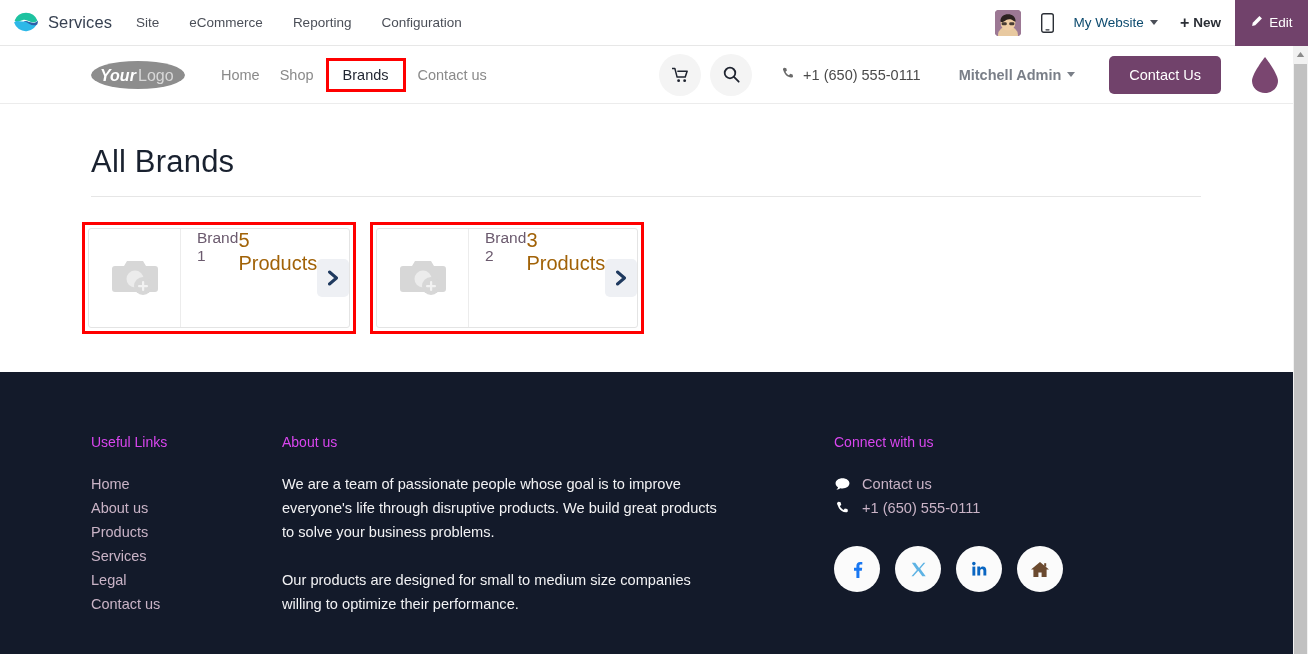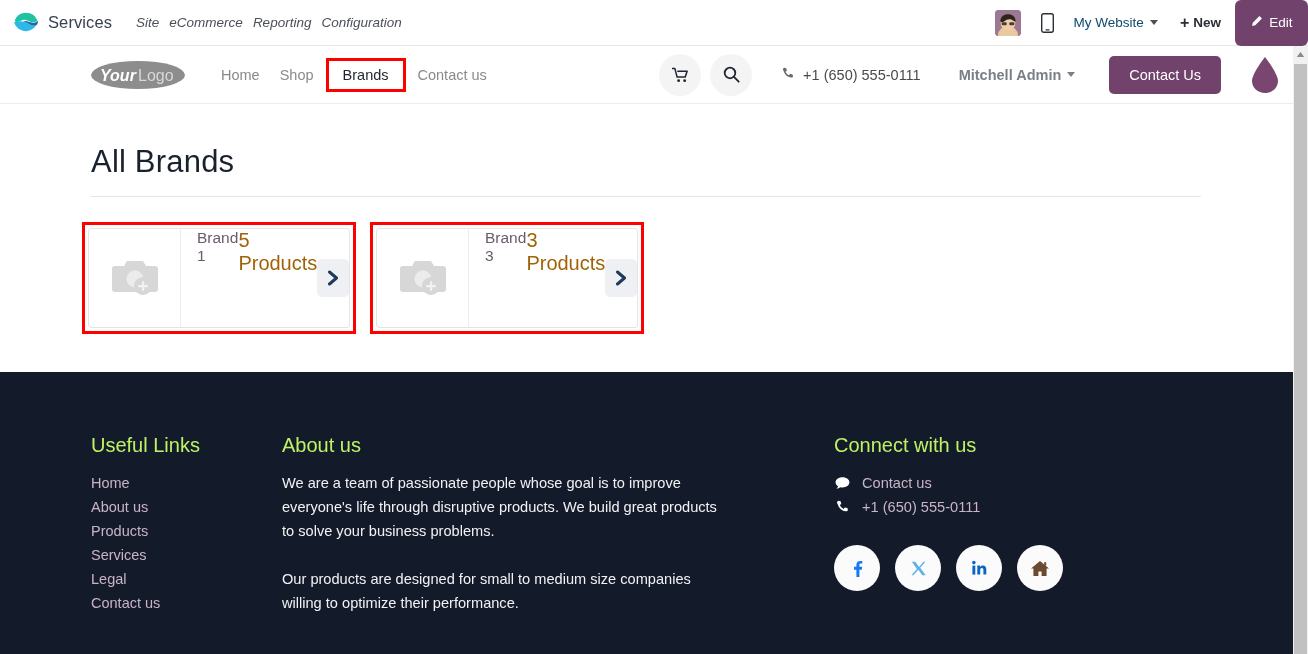--- a/index.html
+++ b/index.html
@@ -17,21 +17,21 @@
     width: 1308px; height: 46px;
     background: #ffffff;
     border-bottom: 1px solid #e7e7e7;
     display: flex; align-items: center;
     z-index: 30;
   }
   .odoo-logo { margin-left: 13px; width: 26px; height: 26px; flex: 0 0 auto; }
   .odoo-appname {
     font-size: 16.5px; color: #374151; margin-left: 9px; letter-spacing: .1px;
   }
-  .odoo-menus { display: flex; align-items: center; margin-left: 24px; gap: 10px; font-style: italic; }
+  .odoo-menus { display: flex; align-items: center; margin-left: 24px; gap: 30px; }
   .odoo-menu { font-size: 13.5px; color: #4b4f58; white-space: nowrap; cursor: pointer; }
   .odoo-right { margin-left: auto; display: flex; align-items: center; height: 46px; }
   .avatar {
     width: 26px; height: 26px; border-radius: 4px; overflow: hidden;
     background: #8e6a85; flex: 0 0 auto; margin-right: 20px;
   }
   .mobile-ico { margin-right: 20px; display: flex; align-items: center; }
   .mywebsite {
     font-size: 13.5px; color: #0c4a6e; display: flex; align-items: center; gap: 6px;
     margin-right: 22px; cursor: pointer; white-space: nowrap;
@@ -41,21 +41,21 @@
     border-right: 4px solid transparent; border-top: 5px solid #4b4f58;
   }
   .newbtn {
     font-size: 13.5px; color: #2b2f36; display: flex; align-items: center; gap: 4px;
     margin-right: 14px; cursor: pointer; font-weight: 700; white-space: nowrap;
   }
   .newbtn .plus { font-size: 16px; font-weight: 700; line-height: 1; }
   .editbtn {
     background: #71426b; color: #ffffff; height: 46px; width: 73px;
     display: flex; align-items: center; justify-content: center; gap: 6px;
-    font-size: 13.5px; cursor: pointer; border-radius: 6px;
+    font-size: 13.5px; cursor: pointer;
   }
 
   
   .site-header {
     position: absolute; top: 46px; left: 0;
     width: 1293px; height: 58px;
     background: #ffffff; border-bottom: 1px solid #ececec;
     display: flex; align-items: center; z-index: 20;
   }
   .logo-wrap { margin-left: 90px; width: 97px; height: 30px; flex: 0 0 auto; }
@@ -124,21 +124,21 @@
     flex: 0 0 auto;
   }
 
   
   .footer {
     position: absolute; top: 372px; left: 0; width: 1293px; height: 282px;
     background: #131a2a; color: #ffffff;
   }
   .f-col { position: absolute; }
   .f-h {
-    font-size: 20px; font-weight: 400; color: #bef264; margin-bottom: 14px; white-space: nowrap;
+    font-size: 14px; font-weight: 400; color: #d946ef; margin-bottom: 22px; white-space: nowrap;
   }
   .f-link {
     display: block; font-size: 14.5px; color: #c9b3c6; line-height: 24px;
     text-decoration: none; cursor: pointer; white-space: nowrap;
   }
   .f-p { font-size: 14.6px; color: #f2f2f4; line-height: 24px; max-width: 440px; }
   .f-p + .f-p { margin-top: 24px; }
   .f-contact-row {
     display: flex; align-items: center; gap: 11px; line-height: 24px; margin-bottom: 0px;
   }
@@ -307,21 +307,21 @@
           <div class="brand-thumb">
             <svg width="50" height="42" viewBox="0 0 50 42">
               <path d="M17 4h16l3 5h9a3 3 0 0 1 3 3v20a3 3 0 0 1-3 3H5a3 3 0 0 1-3-3V12a3 3 0 0 1 3-3h9z" fill="#d7d7d7"></path>
               <circle cx="25" cy="22" r="8.5" fill="#ececec"></circle>
               <circle cx="33" cy="29" r="9" fill="#d7d7d7"></circle>
               <rect x="32" y="24" width="2.2" height="10" rx="1" fill="#f2f2f2"></rect>
               <rect x="28" y="28" width="10" height="2.2" rx="1" fill="#f2f2f2"></rect>
             </svg>
           </div>
           <div class="brand-info">
-            <div class="brand-name">Brand 3</div>
+            <div class="brand-name">Brand 2</div>
             <div class="brand-count">3 Products</div>
           </div>
           <div class="brand-arrow">
             <svg width="14" height="16" viewBox="0 0 14 16">
               <path d="M3.5 2l7 6-7 6" fill="none" stroke="#1f3a5f" stroke-width="3" stroke-linecap="round" stroke-linejoin="round"></path>
             </svg>
           </div>
         </div>
       </div>
 

